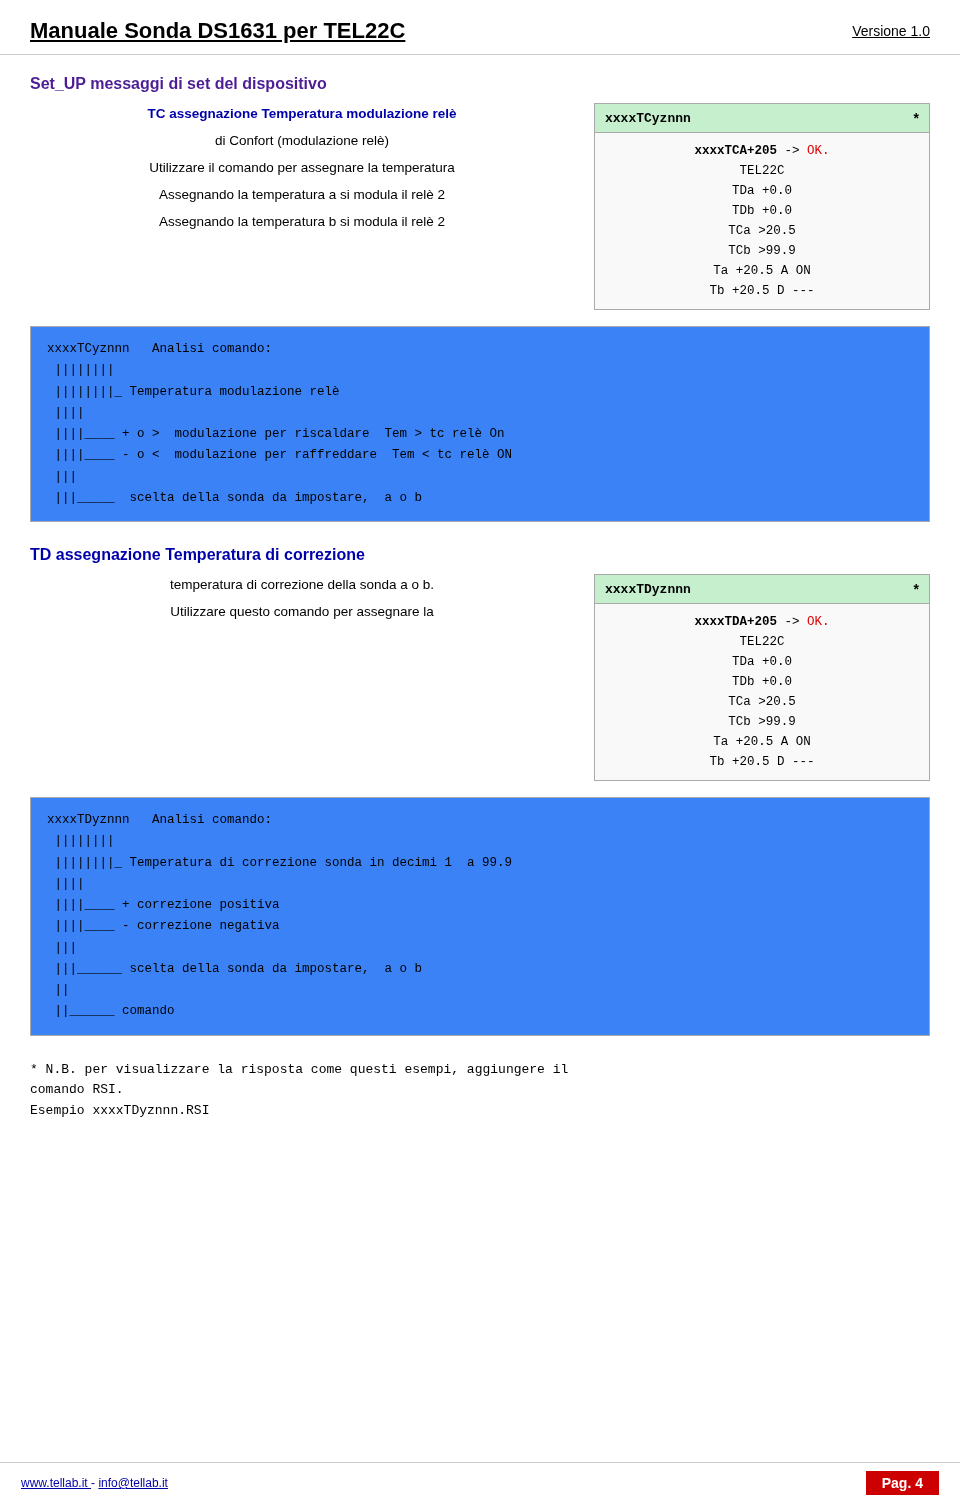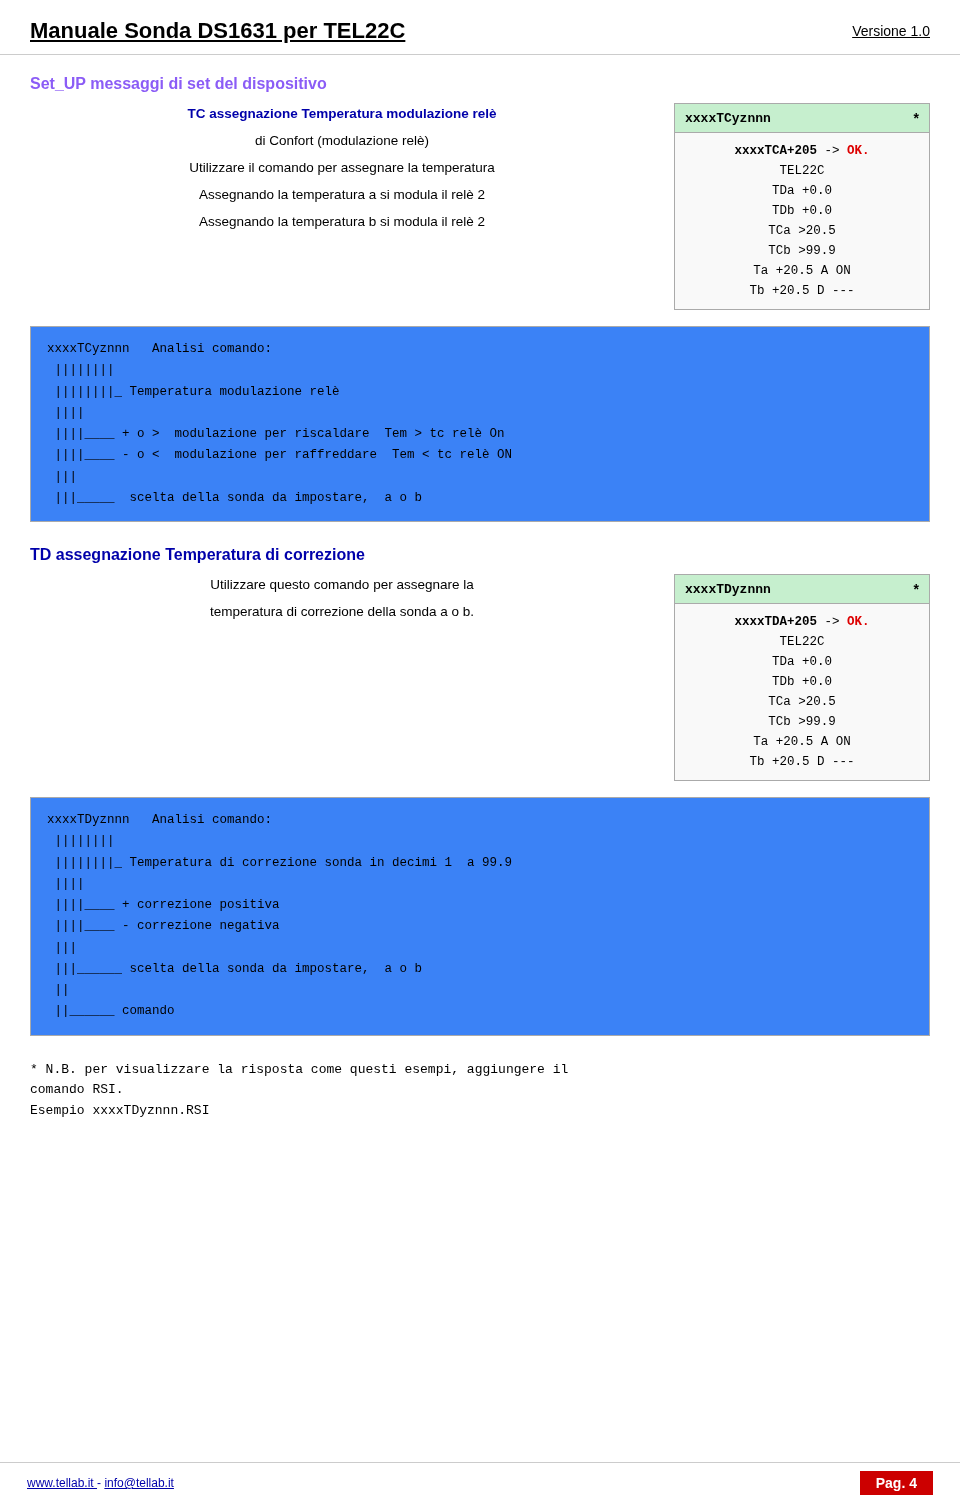--- a/index.html
+++ b/index.html
@@ -38,21 +38,21 @@
     }
 
     
     .section-block {
       margin-bottom: 24px;
     }
 
     .section-title {
       font-size: 16px;
       font-weight: bold;
-      color: #8b5cf6;
+      color: #4c1d95;
       margin-bottom: 10px;
     }
 
     .section-body {
       display: flex;
       gap: 20px;
       align-items: flex-start;
       text-align: center;
     }
 
@@ -62,21 +62,21 @@
       line-height: 1.7;
       color: #000;
     }
 
     .section-text p {
       margin-bottom: 4px;
     }
 
     
     .command-box {
-      width: 256px;
+      width: 336px;
       border: 1px solid #aaa;
       background: #f9f9f9;
       padding: 0;
       flex-shrink: 0;
     }
 
     .command-box-header {
       background: #c6efce;
       border-bottom: 1px solid #aaa;
       padding: 6px 10px;
@@ -101,21 +101,21 @@
     .command-box-body {
       padding: 8px 10px;
       font-family: 'Courier New', monospace;
       font-size: 12.5px;
       line-height: 1.6;
       color: #000;
     }
 
     .command-box-body .ok-text {
       color: #d00;
-      font-weight: bold;
+      font-weight: normal;
     }
 
     .command-box-body .bold-cmd {
       font-weight: bold;
       margin-top: 30px;
     }
 
     
     .code-analysis-box {
       border: 1px solid #aaa;
@@ -140,21 +140,21 @@
 
     
     .page-footer {
       position: absolute;
       bottom: 0;
       left: 0;
       width: 960px;
       display: flex;
       justify-content: space-between;
       align-items: center;
-      padding: 8px 27px;
+      padding: 8px 21px;
       border-top: 1px solid #ccc;
       gap: 48px;
     }
 
     .footer-links {
       font-size: 12px;
       color: #00a;
     }
 
     .footer-links a {
@@ -225,22 +225,22 @@
  ||||____ + o &gt;  modulazione per riscaldare  Tem &gt; tc relè On
  ||||____ - o &lt;  modulazione per raffreddare  Tem &lt; tc relè ON
  |||
  |||_____  scelta della sonda da impostare,  a o b</div>
   </div>
 
   <div class="section-block">
     <div class="section-title bold-text blue-title">TD assegnazione Temperatura di correzione</div>
     <div class="section-body">
       <div class="section-text">
+        <p>temperatura di correzione della  sonda a o b.</p>
         <p>Utilizzare questo comando  per assegnare la</p>
-        <p>temperatura di correzione della  sonda a o b.</p>
       </div>
       <div class="command-box">
         <div class="command-box-header">
           <span class="command-box-header-title">xxxxTDyznnn</span>
           <span class="command-box-header-star">*</span>
         </div>
         <div class="command-box-body">
           <div>
             <span class="bold-cmd">xxxxTDA+205</span><span> -&gt; </span><span class="ok-text">OK.</span>
           </div>

